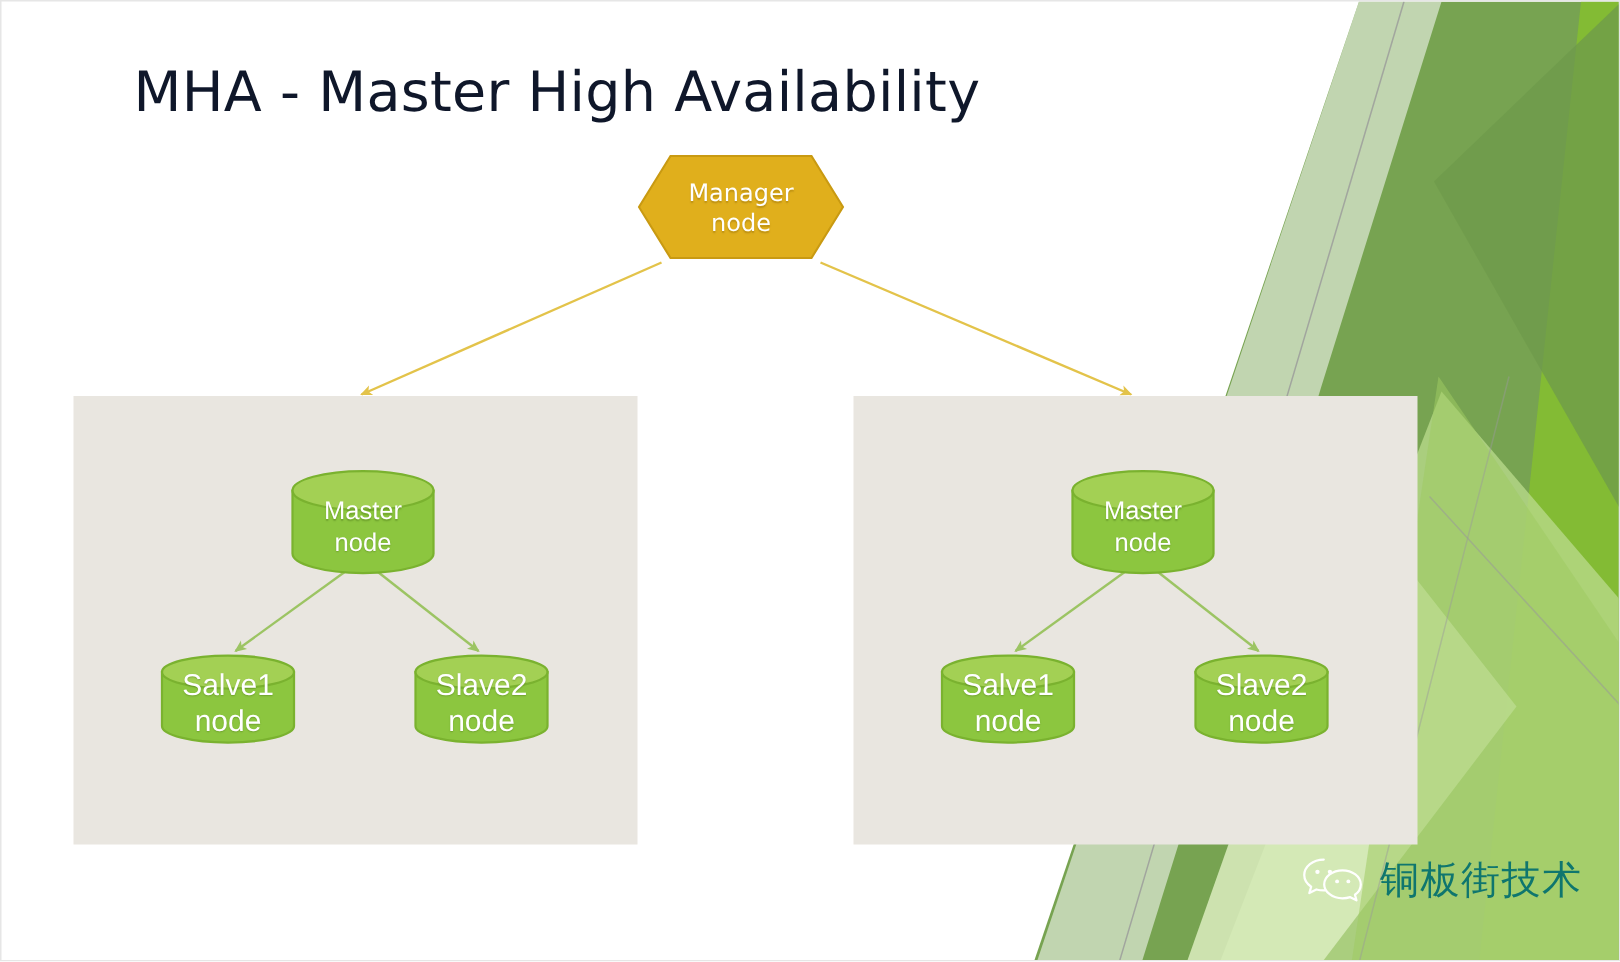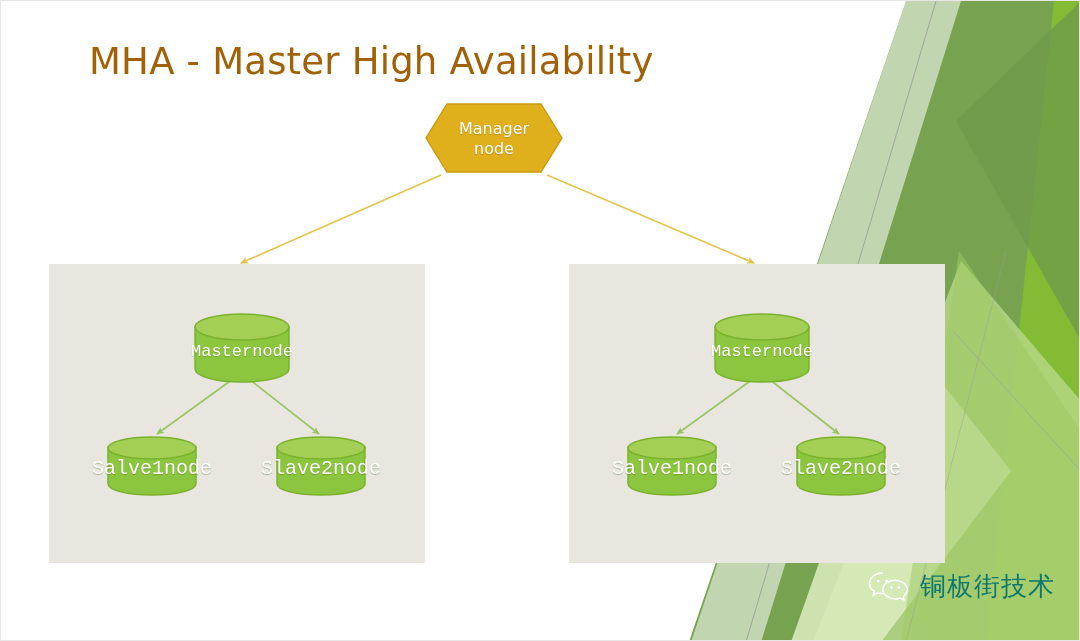--- a/index.html
+++ b/index.html
@@ -29,21 +29,21 @@
     pointer-events: none;
   }
 
   
   .slide-title {
     position: absolute;
     left: 88px;
     top: 40px;
     font-size: 37px;
     line-height: 1.15;
-    color: #a16207;
+    color: #0f172a;
     font-family: "DejaVu Sans", sans-serif;
     letter-spacing: 0.2px;
     white-space: nowrap;
   }
 
   
   .group-box {
     position: absolute;
     background: #e9e6e0;
   }
@@ -83,25 +83,25 @@
   }
 
   
   .cyl {
     position: absolute;
   }
   .cyl .cyl-label {
     position: absolute;
     inset: 0;
     display: flex;
-    flex-direction: row;
+    flex-direction: column;
     align-items: center;
     justify-content: center;
     color: #ffffff;
-    font-family: Liberation Mono, monospace;
+    font-family: Liberation Sans, sans-serif;
     line-height: 1.22;
     text-shadow: 0 1px 1px rgba(70,110,20,.40);
   }
   .cyl-master { width: 98px; height: 72px; }
   .cyl-master .cyl-label { font-size: 17px; padding-top: 8px; }
   .cyl-slave  { width: 92px; height: 62px; }
   .cyl-slave  .cyl-label { font-size: 20px; padding-top: 6px; }
 
   #master-left  { left: 192px; top: 311px; }
   #slave1-left  { left: 105px; top: 434px; }

